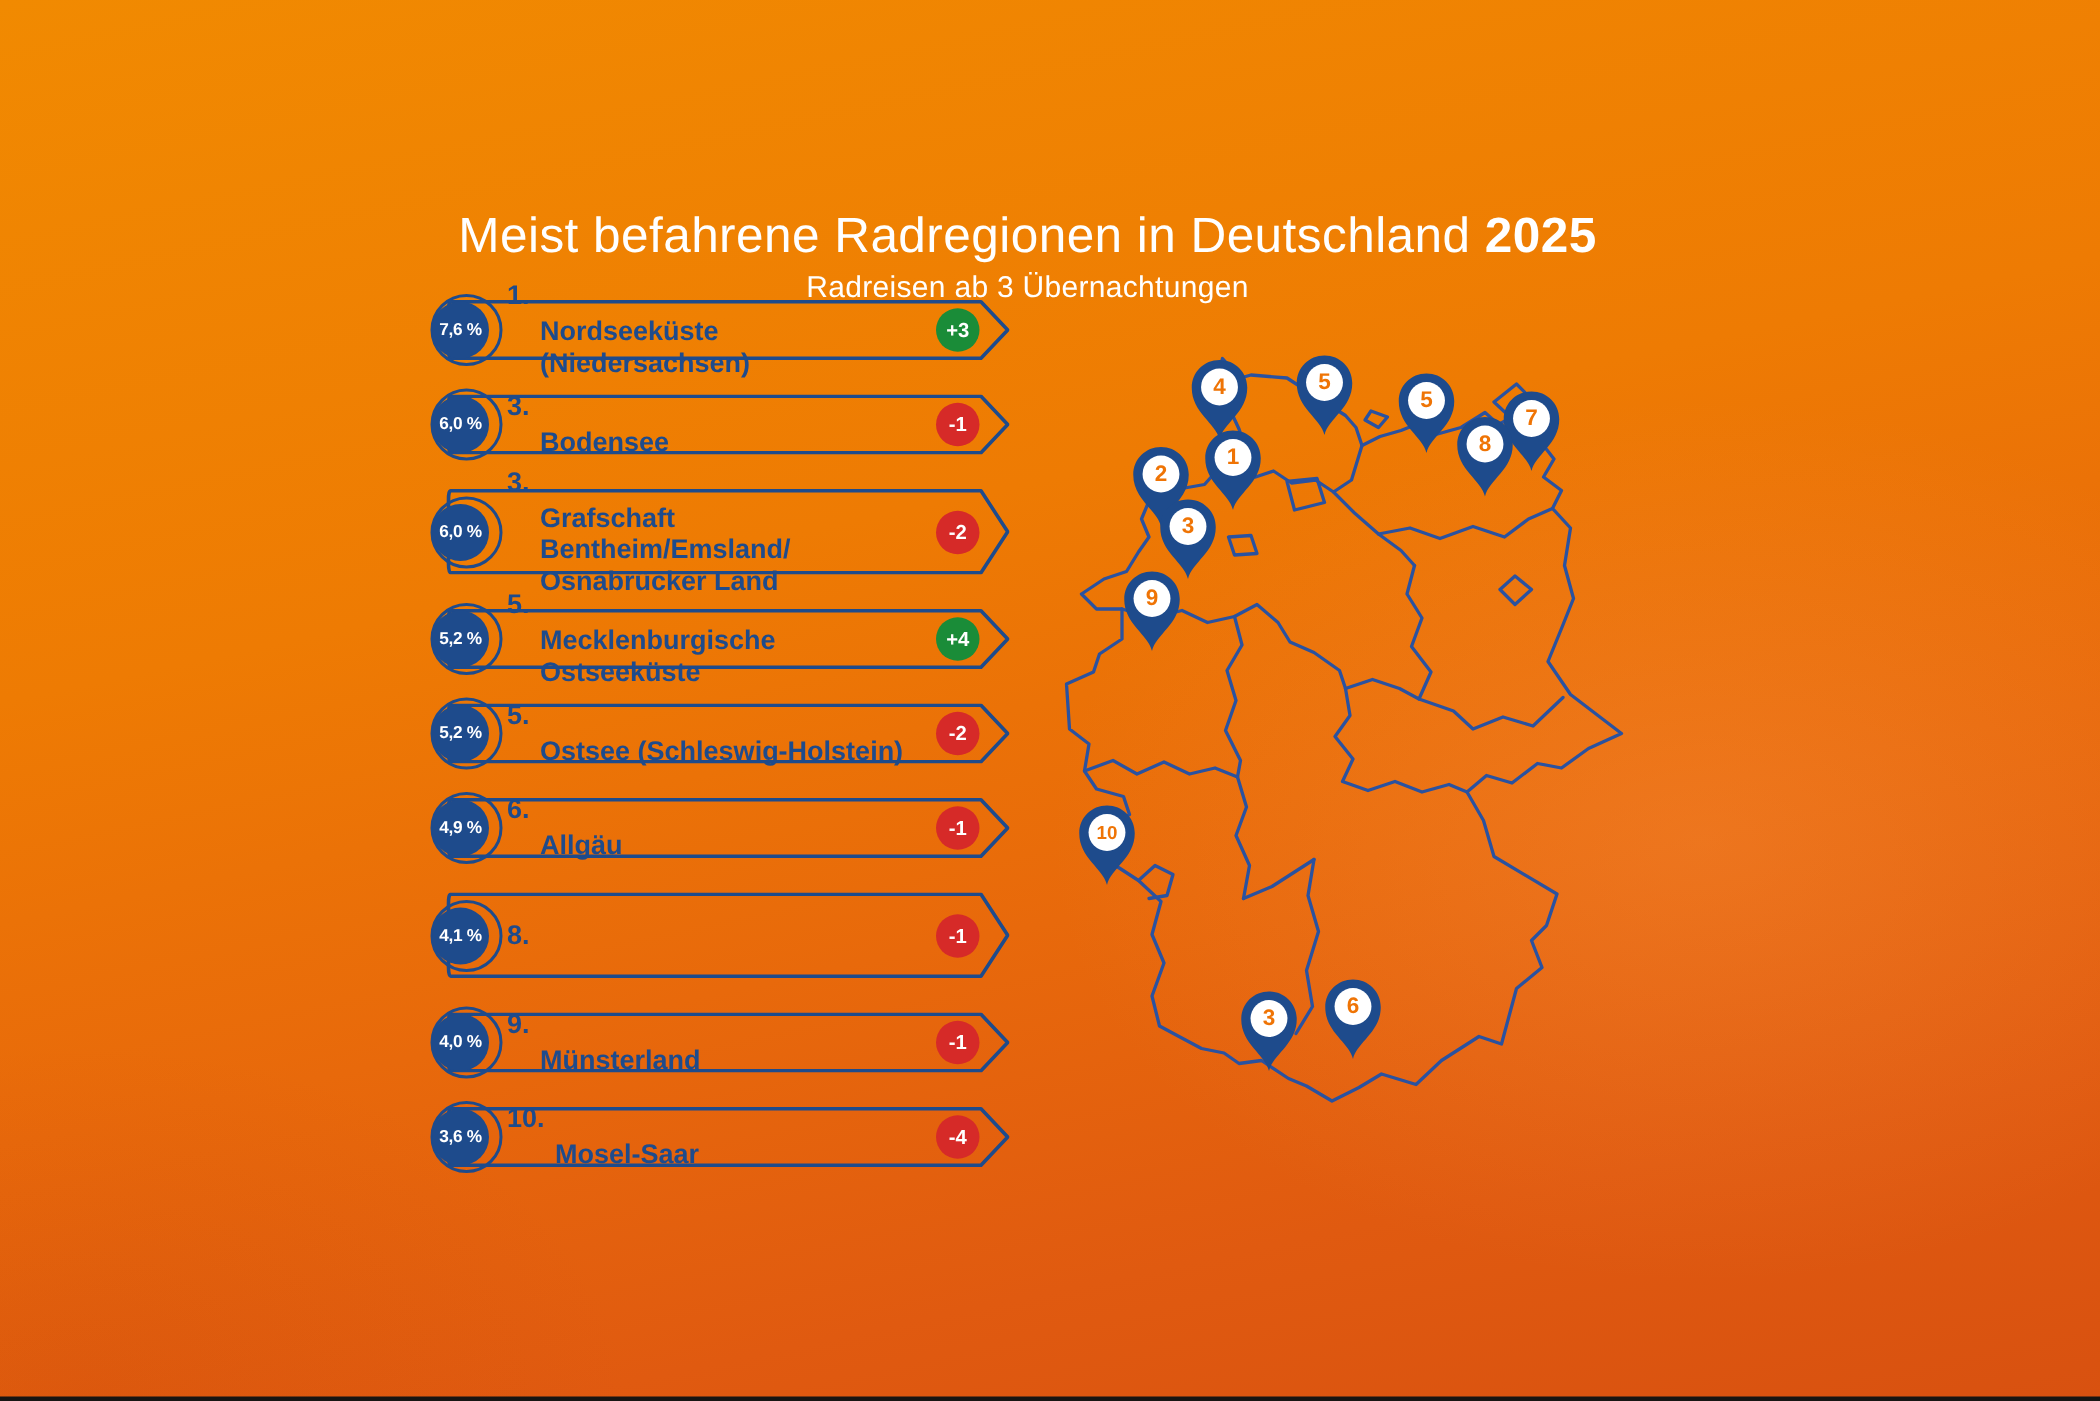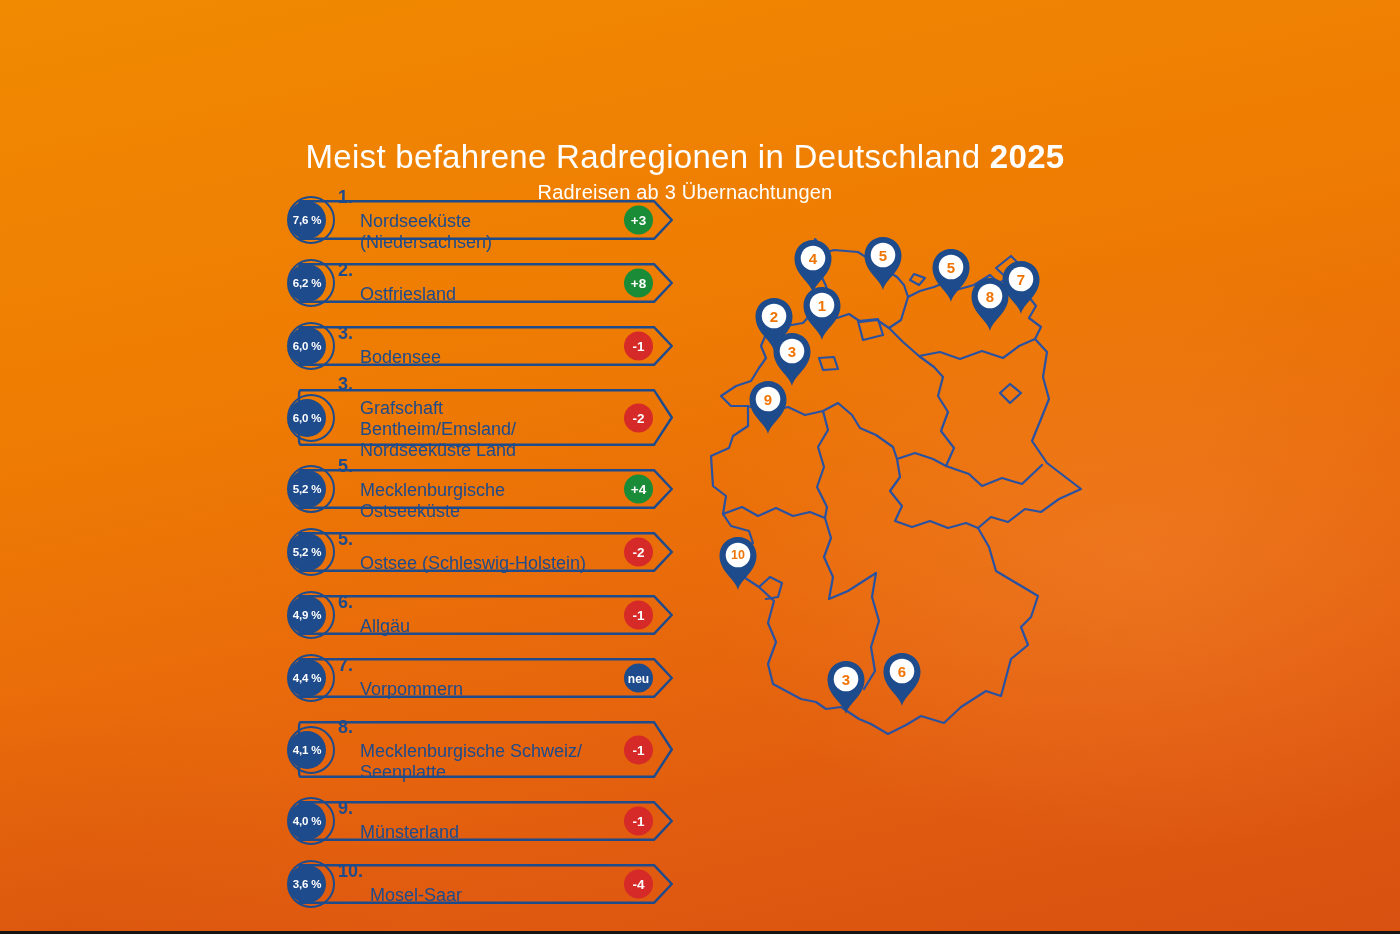--- a/index.html
+++ b/index.html
@@ -27,21 +27,21 @@
 
   .pct{position:absolute;left:4px;top:50%;transform:translateY(-50%);width:48px;height:48px;}
   .pct .ring{position:absolute;inset:0;border:2.5px solid #1e4b8c;border-radius:50%;box-sizing:border-box;}
   .pct .disc{position:absolute;left:1px;top:5px;width:38px;height:38px;border-radius:50%;background:#1e4b8c;
     color:#fff;font-weight:700;font-size:11.5px;display:flex;align-items:center;justify-content:center;
     letter-spacing:-.2px;white-space:nowrap;}
 
   .row-text{position:absolute;left:55px;right:70px;top:50%;transform:translateY(-50%);
     color:#1e4b8c;font-size:18px;display:flex;gap:7px;line-height:1.18;}
   .row-text .rank{font-weight:700;}
-  .row-text .name{white-space:pre-line;font-weight:400;margin-top:24px;}
+  .row-text .name{white-space:pre-line;font-weight:700;margin-top:24px;}
 
   .badge{position:absolute;right:20px;top:50%;transform:translateY(-50%);
     width:29px;height:29px;border-radius:50%;color:#fff;font-weight:700;font-size:13.5px;
     display:flex;align-items:center;justify-content:center;}
   .badge.up{background:#1a8c38;}
   .badge.down{background:#d62a28;}
   .badge.new{background:#1e4b8c;font-size:12px;}
 
   
   .map-svg{position:absolute;left:690px;top:225px;}
@@ -74,54 +74,40 @@
       <span class="name">Nordseeküste (Niedersachsen)</span>
     </div>
     <div class="badge up">+3</div>
   </div>
       <div class="row">
     <svg class="arrow" width="390" height="40" viewBox="0 0 390 40">
           <path d="M22 1.2 L371 1.2 L388.8 20 L371 38.8 L22 38.8 L17.5 38.8 Q16 38.8 16 32.8 L16 7.2 Q16 1.2 17.5 1.2 Z"></path>
         </svg>
     <div class="pct">
       <div class="ring"></div>
-      <div class="disc">6,2 %</div>
-    </div>
-    <div class="row-text">
-      <span class="rank">2.</span>
-      <span class="name">Ostfriesland</span>
-    </div>
-    <div class="badge up">+8</div>
-  </div>
-      <div class="row">
-    <svg class="arrow" width="390" height="40" viewBox="0 0 390 40">
-          <path d="M22 1.2 L371 1.2 L388.8 20 L371 38.8 L22 38.8 L17.5 38.8 Q16 38.8 16 32.8 L16 7.2 Q16 1.2 17.5 1.2 Z"></path>
-        </svg>
-    <div class="pct">
-      <div class="ring"></div>
       <div class="disc">6,0 %</div>
     </div>
     <div class="row-text">
       <span class="rank">3.</span>
       <span class="name">Bodensee</span>
     </div>
     <div class="badge down">-1</div>
   </div>
       <div class="row double">
     <svg class="arrow" width="390" height="57" viewBox="0 0 390 57">
           <path d="M22 1.2 L371 1.2 L388.8 28.5 L371 55.8 L22 55.8 L17.5 55.8 Q16 55.8 16 49.8 L16 7.2 Q16 1.2 17.5 1.2 Z"></path>
         </svg>
     <div class="pct">
       <div class="ring"></div>
       <div class="disc">6,0 %</div>
     </div>
     <div class="row-text">
       <span class="rank">3.</span>
       <span class="name">Grafschaft Bentheim/Emsland/
-Nordseeküste Land</span>
+Osnabrücker Land</span>
     </div>
     <div class="badge down">-2</div>
   </div>
       <div class="row">
     <svg class="arrow" width="390" height="40" viewBox="0 0 390 40">
           <path d="M22 1.2 L371 1.2 L388.8 20 L371 38.8 L22 38.8 L17.5 38.8 Q16 38.8 16 32.8 L16 7.2 Q16 1.2 17.5 1.2 Z"></path>
         </svg>
     <div class="pct">
       <div class="ring"></div>
       <div class="disc">5,2 %</div>
@@ -152,47 +138,31 @@
         </svg>
     <div class="pct">
       <div class="ring"></div>
       <div class="disc">4,9 %</div>
     </div>
     <div class="row-text">
       <span class="rank">6.</span>
       <span class="name">Allgäu</span>
     </div>
     <div class="badge down">-1</div>
-  </div>
-      <div class="row">
-    <svg class="arrow" width="390" height="40" viewBox="0 0 390 40">
-          <path d="M22 1.2 L371 1.2 L388.8 20 L371 38.8 L22 38.8 L17.5 38.8 Q16 38.8 16 32.8 L16 7.2 Q16 1.2 17.5 1.2 Z"></path>
-        </svg>
-    <div class="pct">
-      <div class="ring"></div>
-      <div class="disc">4,4 %</div>
-    </div>
-    <div class="row-text">
-      <span class="rank">7.</span>
-      <span class="name">Vorpommern</span>
-    </div>
-    <div class="badge new">neu</div>
   </div>
       <div class="row double">
     <svg class="arrow" width="390" height="57" viewBox="0 0 390 57">
           <path d="M22 1.2 L371 1.2 L388.8 28.5 L371 55.8 L22 55.8 L17.5 55.8 Q16 55.8 16 49.8 L16 7.2 Q16 1.2 17.5 1.2 Z"></path>
         </svg>
     <div class="pct">
       <div class="ring"></div>
       <div class="disc">4,1 %</div>
     </div>
     <div class="row-text">
       <span class="rank">8.</span>
-      <span class="name">Mecklenburgische Schweiz/
-Seenplatte</span>
     </div>
     <div class="badge down">-1</div>
   </div>
       <div class="row">
     <svg class="arrow" width="390" height="40" viewBox="0 0 390 40">
           <path d="M22 1.2 L371 1.2 L388.8 20 L371 38.8 L22 38.8 L17.5 38.8 Q16 38.8 16 32.8 L16 7.2 Q16 1.2 17.5 1.2 Z"></path>
         </svg>
     <div class="pct">
       <div class="ring"></div>
       <div class="disc">4,0 %</div>

